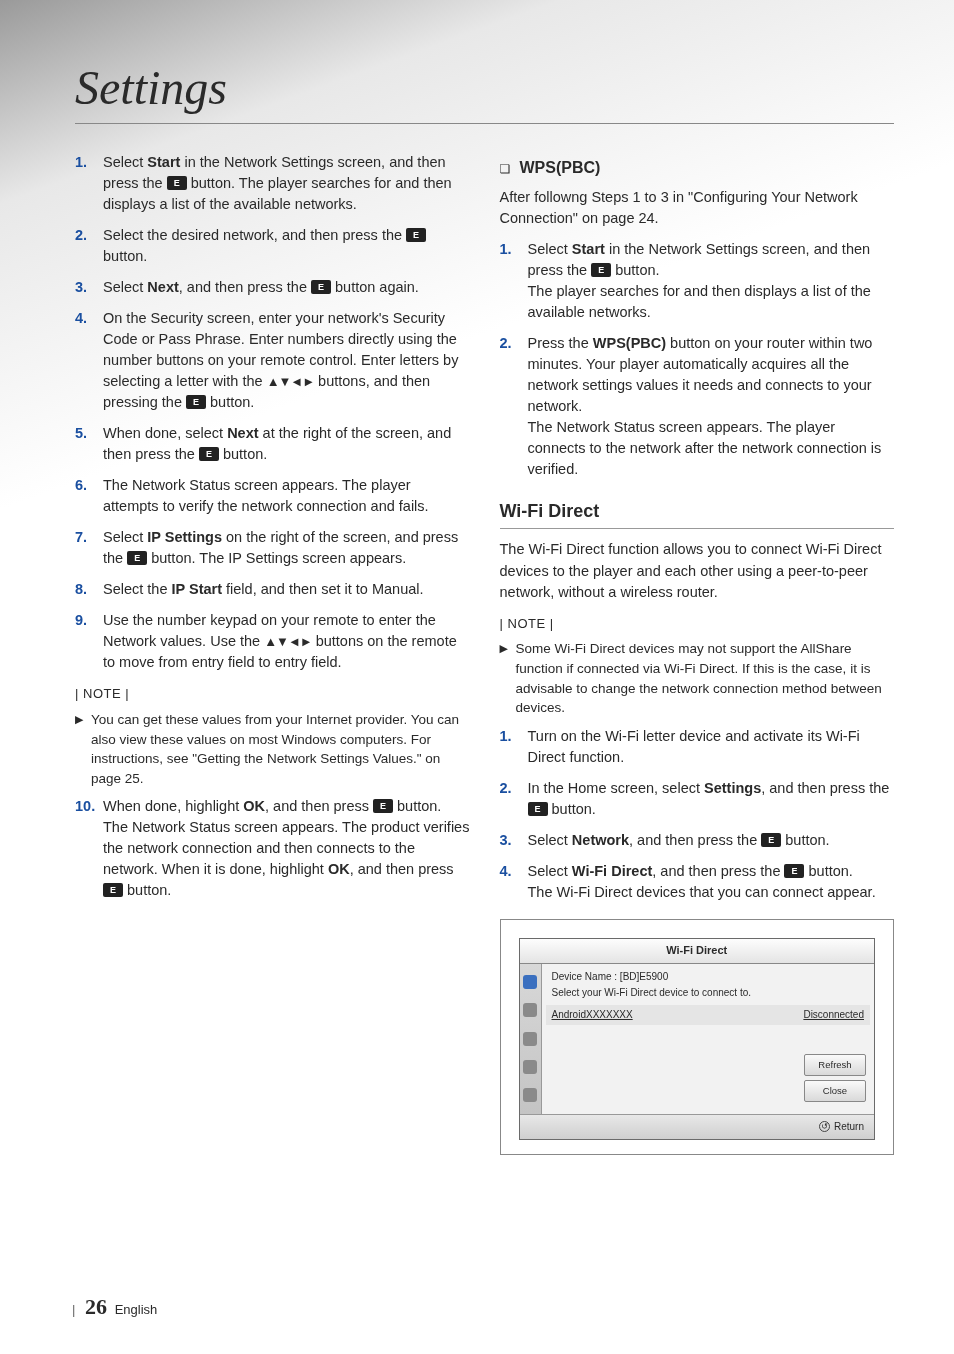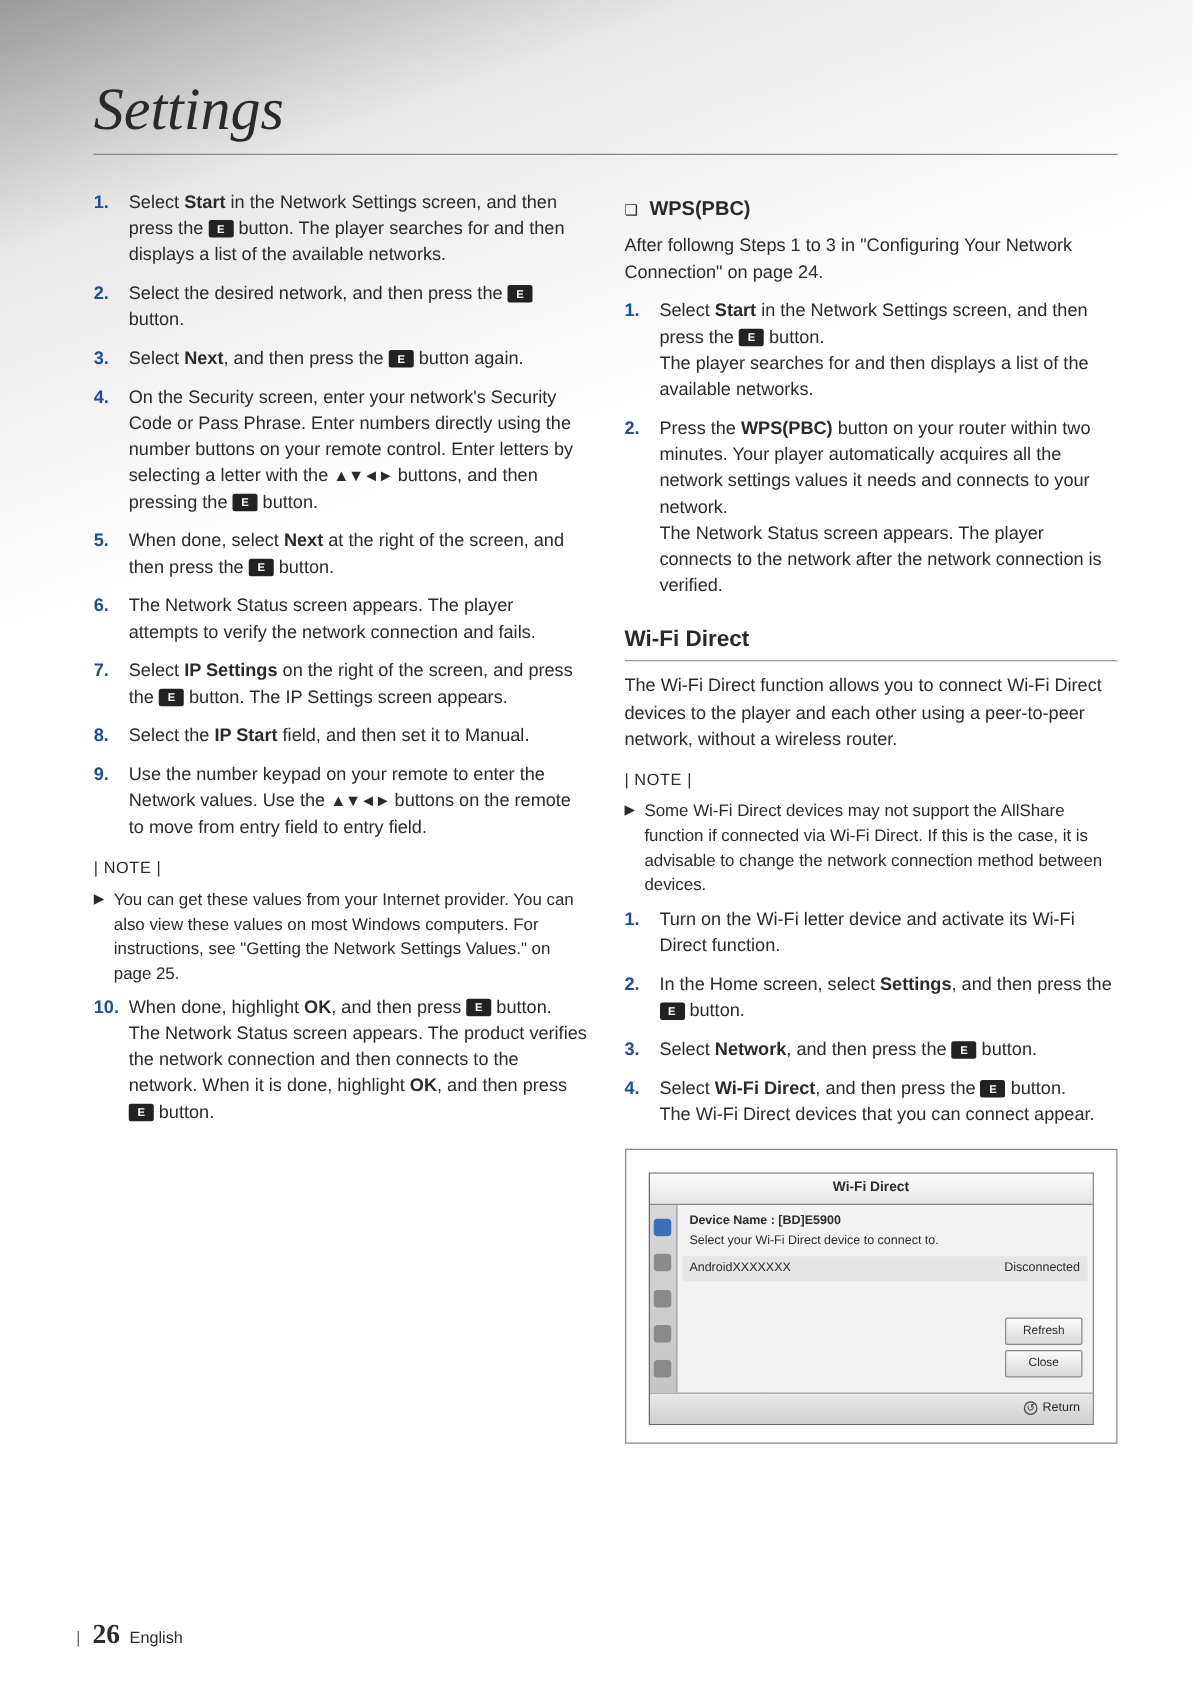--- a/index.html
+++ b/index.html
@@ -140,28 +140,29 @@
     background: #8a8a8a;
     border-radius: 3px;
   }
   .side-ic.sel { background: #3a6fbf; }
   .shot-main {
     flex: 1;
     position: relative;
     padding: 6px 10px;
     font-size: 10px;
   }
-  .shot-dev-name { font-weight: bold; margin-bottom: 2px; }
+  .shot-dev-name { font-weight: normal; margin-bottom: 2px; }
   .shot-sel { margin-bottom: 4px; }
   .shot-row {
     display: flex;
     justify-content: space-between;
     background: rgba(0,0,0,0.05);
     padding: 3px 6px;
     margin: 0 -6px;
+    text-decoration: underline;
   }
   .shot-btns {
     position: absolute;
     right: 8px;
     bottom: 12px;
     display: flex;
     flex-direction: column;
     gap: 4px;
   }
   .shot-btn {
@@ -189,21 +190,21 @@
     border: 1px solid #444;
     border-radius: 50%;
     font-size: 8px;
     line-height: 10px;
     text-align: center;
   }
 
   .footer {
     position: absolute;
     bottom: 34px;
-    left: 61px;
+    left: 72px;
     font-size: 13px;
   }
   .footer .pg {
     font-family: Georgia, 'Times New Roman', serif;
     font-size: 22px;
     font-weight: bold;
     margin: 0 4px;
   }
   .footer .bar { color: #666; margin-right: 2px; }
 </style>

